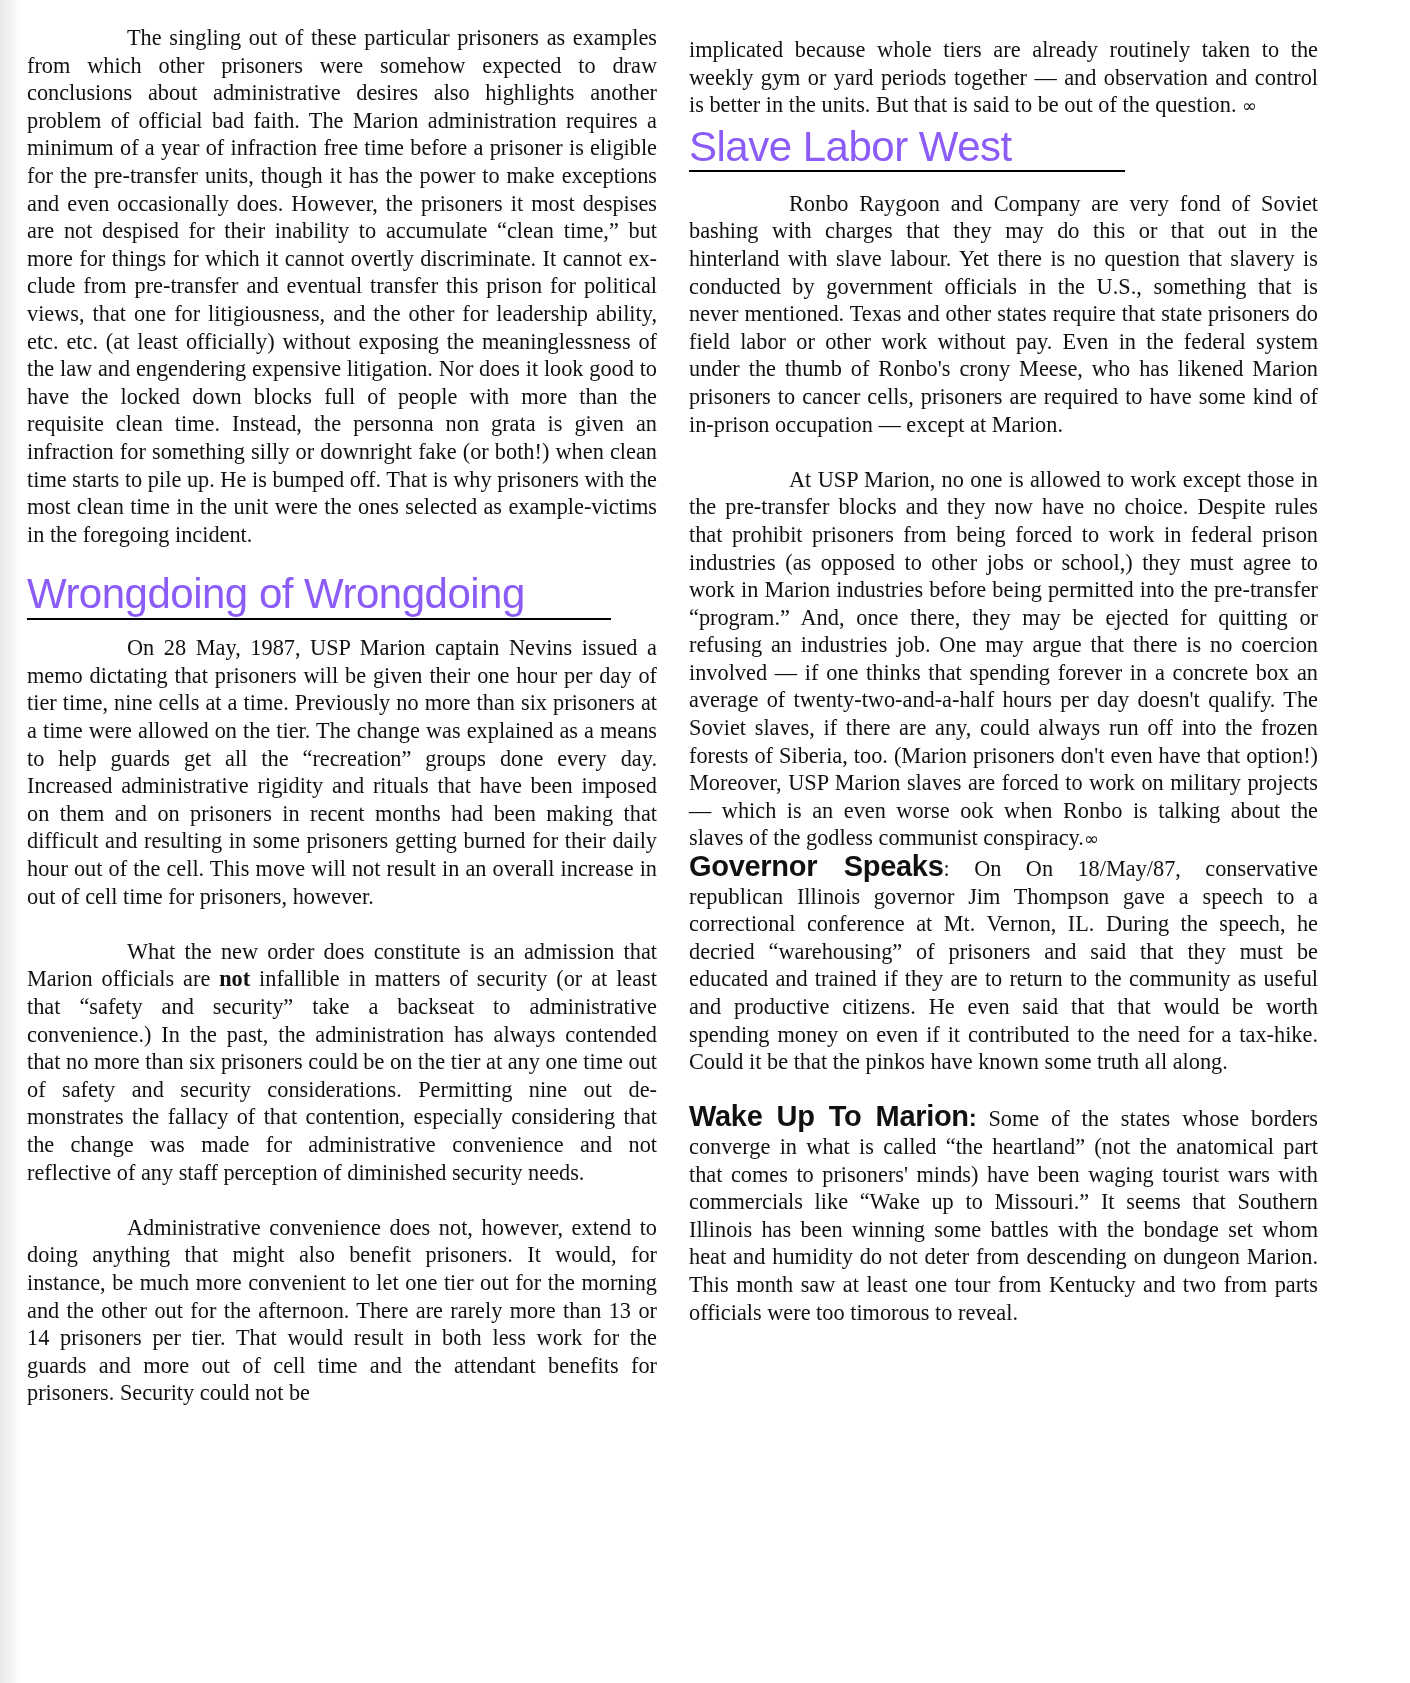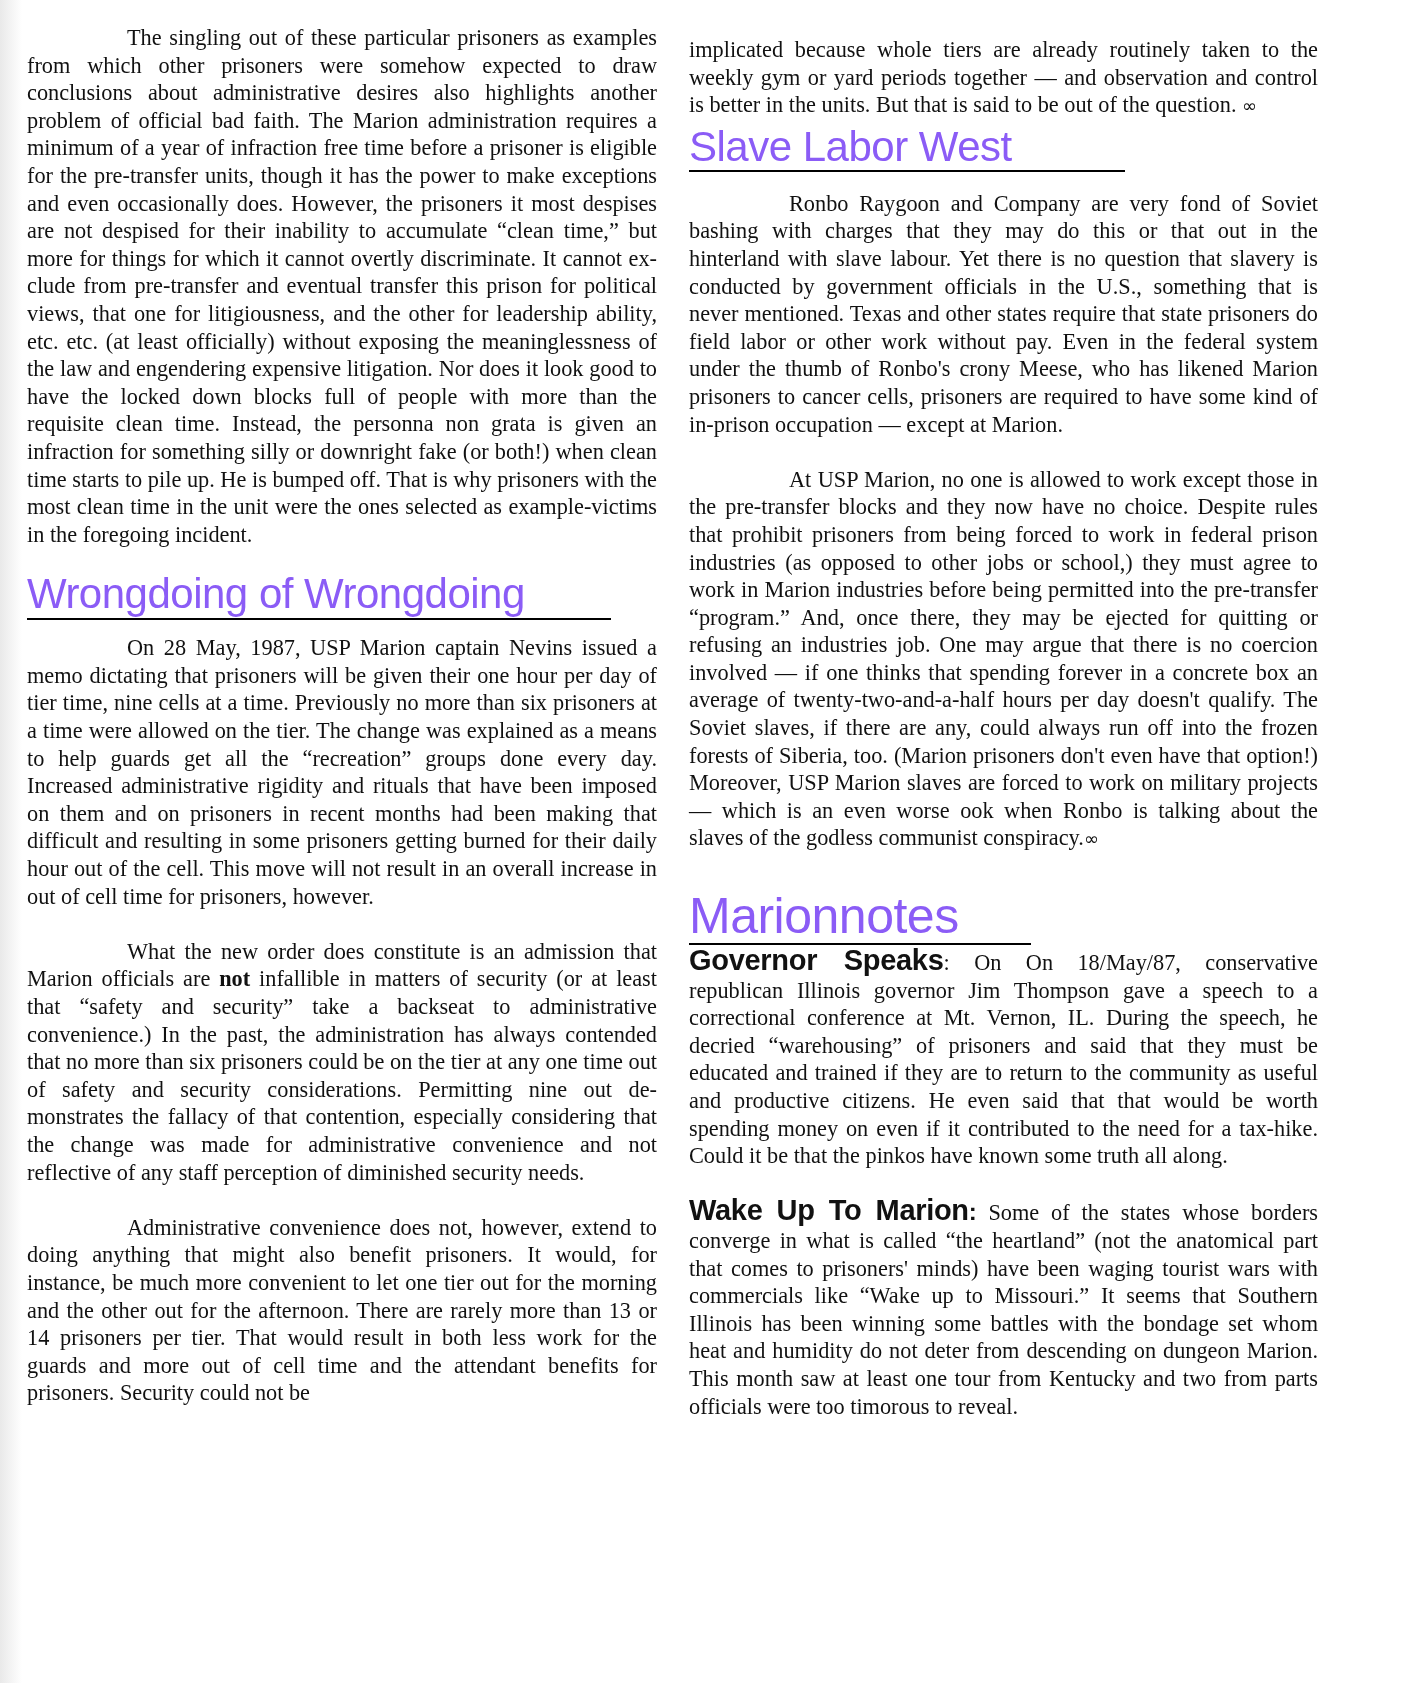--- a/index.html
+++ b/index.html
@@ -60,18 +60,17 @@
 
 <div class="col col-right">
   <p><span>implicated because whole tiers are already routinely taken to the weekly gym or yard periods together — and observation and control is better in the units. But that is said to be out of the question.</span> <span class="endmark">∞</span></p>
 
   <div class="heading h-slave">Slave Labor West</div>
 
   <p class="indent">Ronbo Raygoon and Company are very fond of Soviet bashing with charges that they may do this or that out in the hinterland with slave labour. Yet there is no question that slavery is conducted by government officials in the U.S., something that is never mentioned. Texas and other states require that state prisoners do field labor or other work without pay. Even in the federal system under the thumb of Ronbo's crony Meese, who has likened Marion prisoners to cancer cells, prisoners are required to have some kind of in-prison occupation — except at Marion.</p>
 
   <p class="indent gap"><span>At USP Marion, no one is allowed to work except those in the pre-transfer blocks and they now have no choice. Despite rules that prohibit prisoners from being forced to work in federal prison industries (as opposed to other jobs or school,) they must agree to work in Marion industries before being permitted into the pre-transfer “program.” And, once there, they may be ejected for quitting or refusing an industries job. One may argue that there is no coercion involved — if one thinks that spending forever in a concrete box an average of twenty-two-and-a-half hours per day doesn't qualify. The Soviet slaves, if there are any, could always run off into the frozen forests of Siberia, too. (Marion prisoners don't even have that option!) Moreover, USP Marion slaves are forced to work on military projects — which is an even worse ook when Ronbo is talking about the slaves of the godless communist conspiracy.</span><span class="endmark">∞</span></p>
 
-  <div class="heading h-marion">Marionnotes</div>
 
   <p><span class="lead-bold">Governor Speaks</span><span>:</span><span> On On 18/May/87, conservative republican Illinois governor Jim Thompson gave a speech to a correctional conference at Mt. Vernon, IL. During the speech, he decried “warehousing” of prisoners and said that they must be educated and trained if they are to return to the community as useful and productive citizens. He even said that that would be worth spending money on even if it contributed to the need for a tax-hike. Could it be that the pinkos have known some truth all along.</span></p>
 
   <p class="gap"><span class="lead-bold">Wake Up To Marion</span><span class="lead-bold" style="font-size:24px">:</span><span> Some of the states whose borders converge in what is called “the heartland” (not the anatomical part that comes to prisoners' minds) have been waging tourist wars with commercials like “Wake up to Missouri.” It seems that Southern Illinois has been winning some battles with the bondage set whom heat and humidity do not deter from descending on dungeon Marion. This month saw at least one tour from Kentucky and two from parts officials were too timorous to reveal.</span></p>
 </div>
 
 </body></html>

